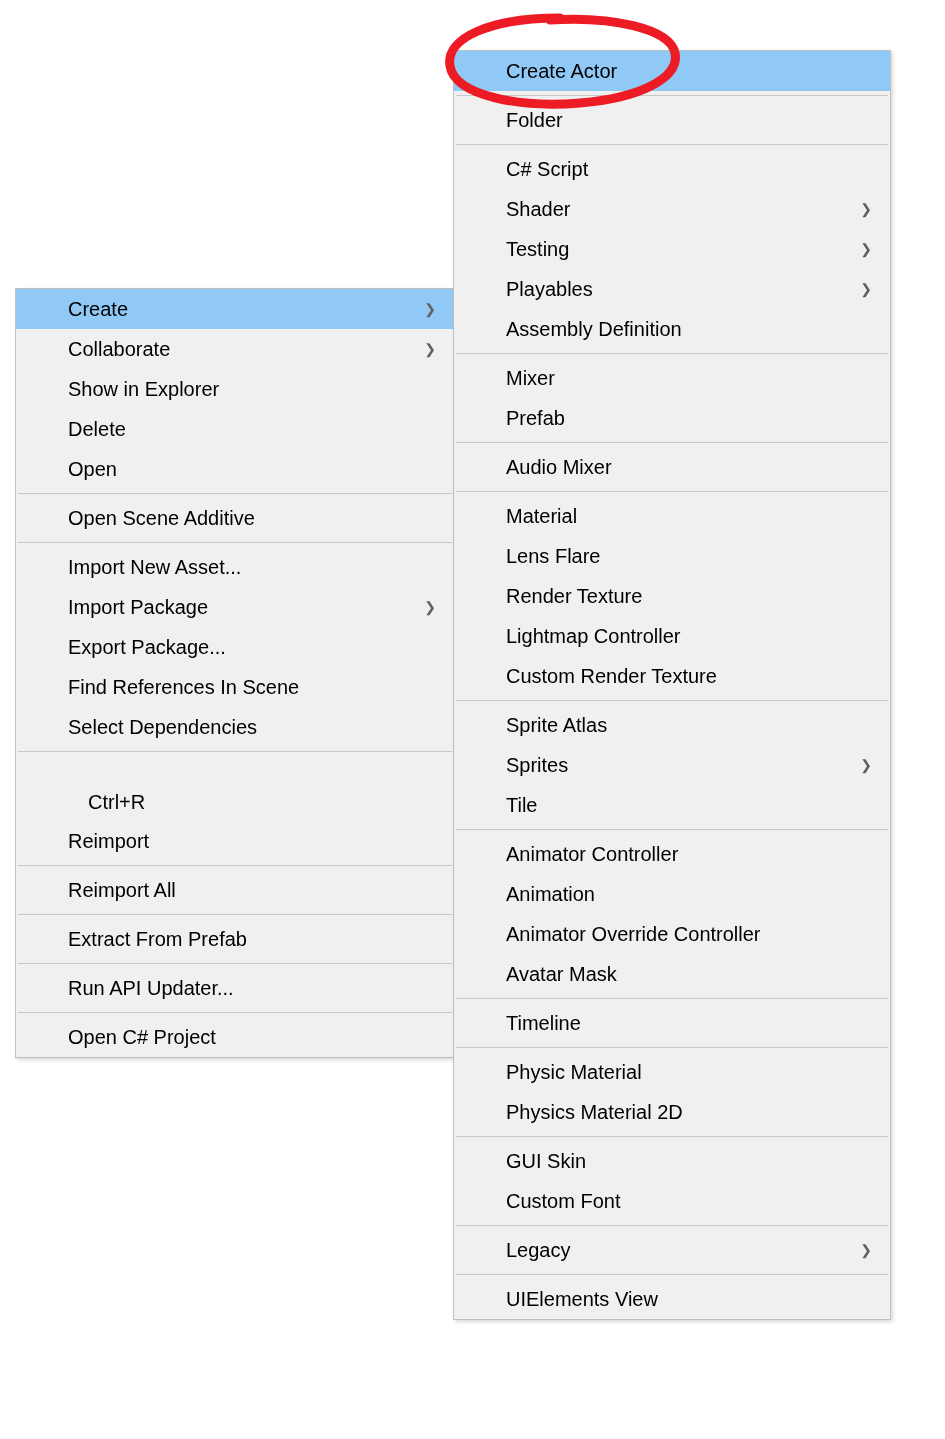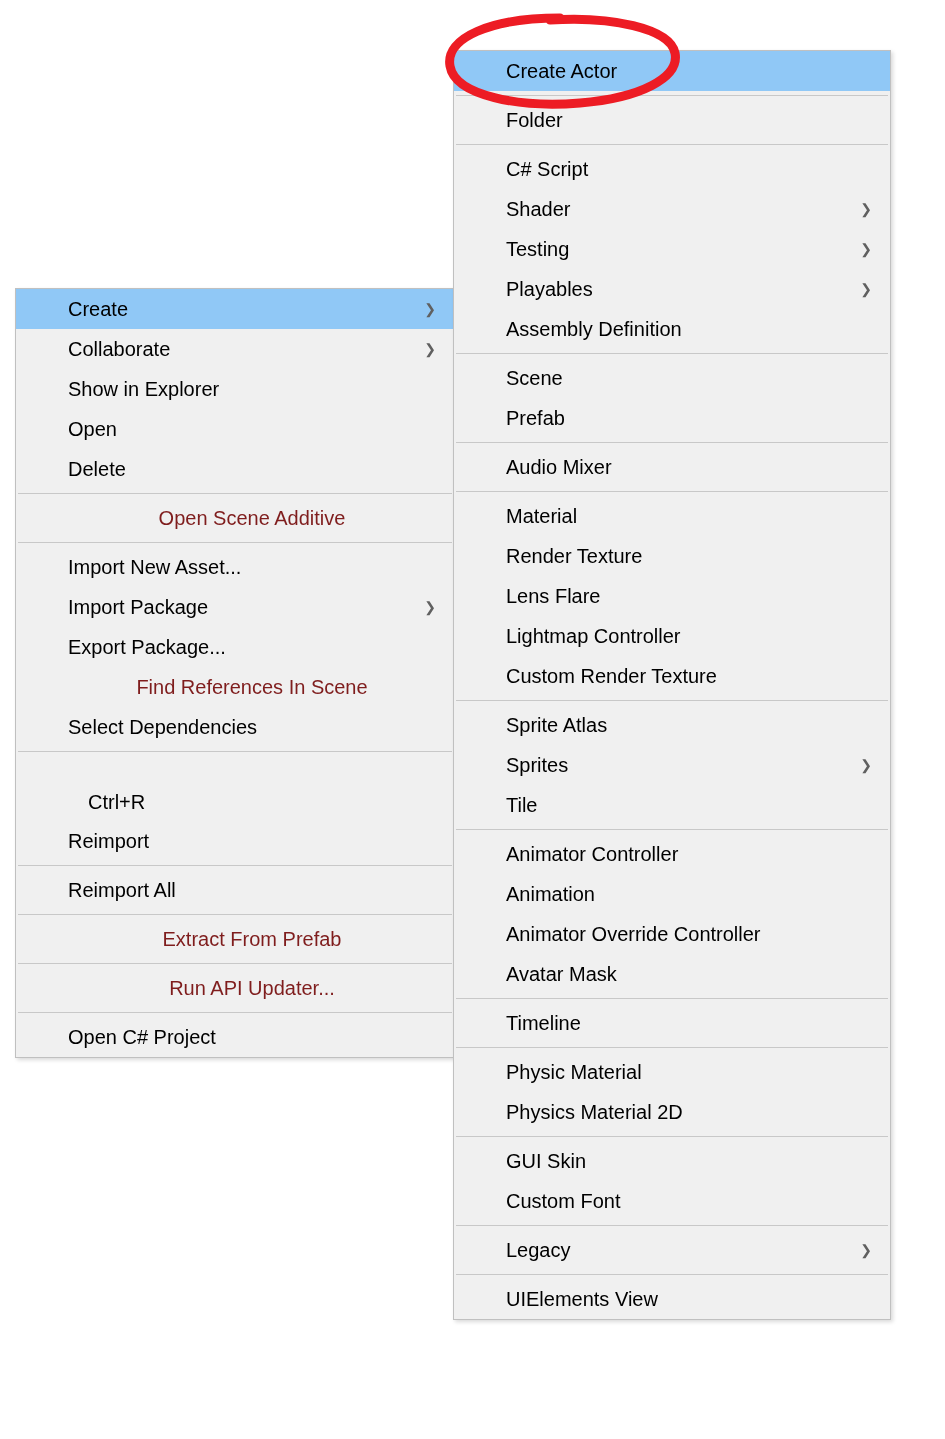--- a/index.html
+++ b/index.html
@@ -38,22 +38,21 @@
       padding: 7px 18px 7px 52px;
       color: #000000;
       cursor: default;
       white-space: nowrap;
       min-height: 40px;
     }
     .menu-item.highlighted {
       background: #90c8f6;
     }
     .menu-item.disabled {
-      color: #7f1d1d;
-      text-align: center;
+      color: #000000;
     }
     .menu-item .label {
       flex: 1;
     }
     .menu-item .shortcut {
       color: #000000;
       margin-left: 20px;
       margin-top: 28px;
     }
     .menu-item .arrow {
@@ -89,24 +88,24 @@
       <span class="arrow">❯</span>
     </div>
     <div class="menu-item">
       <span class="label">Collaborate</span>
       <span class="arrow">❯</span>
     </div>
     <div class="menu-item">
       <span class="label">Show in Explorer</span>
     </div>
     <div class="menu-item">
+      <span class="label">Delete</span>
+    </div>
+    <div class="menu-item">
       <span class="label">Open</span>
-    </div>
-    <div class="menu-item">
-      <span class="label">Delete</span>
     </div>
     <div class="separator"></div>
     <div class="menu-item disabled">
       <span class="label">Open Scene Additive</span>
     </div>
     <div class="separator"></div>
     <div class="menu-item">
       <span class="label">Import New Asset...</span>
     </div>
     <div class="menu-item">
@@ -169,40 +168,40 @@
     </div>
     <div class="menu-item">
       <span class="label">Playables</span>
       <span class="arrow">❯</span>
     </div>
     <div class="menu-item">
       <span class="label">Assembly Definition</span>
     </div>
     <div class="separator"></div>
     <div class="menu-item">
-      <span class="label">Scene</span>
+      <span class="label">Mixer</span>
     </div>
     <div class="menu-item">
       <span class="label">Prefab</span>
     </div>
     <div class="separator"></div>
     <div class="menu-item">
       <span class="label">Audio Mixer</span>
     </div>
     <div class="separator"></div>
     <div class="menu-item">
       <span class="label">Material</span>
     </div>
     <div class="menu-item">
+      <span class="label">Lens Flare</span>
+    </div>
+    <div class="menu-item">
       <span class="label">Render Texture</span>
     </div>
     <div class="menu-item">
-      <span class="label">Lens Flare</span>
-    </div>
-    <div class="menu-item">
       <span class="label">Lightmap Controller</span>
     </div>
     <div class="menu-item">
       <span class="label">Custom Render Texture</span>
     </div>
     <div class="separator"></div>
     <div class="menu-item">
       <span class="label">Sprite Atlas</span>
     </div>
     <div class="menu-item">

